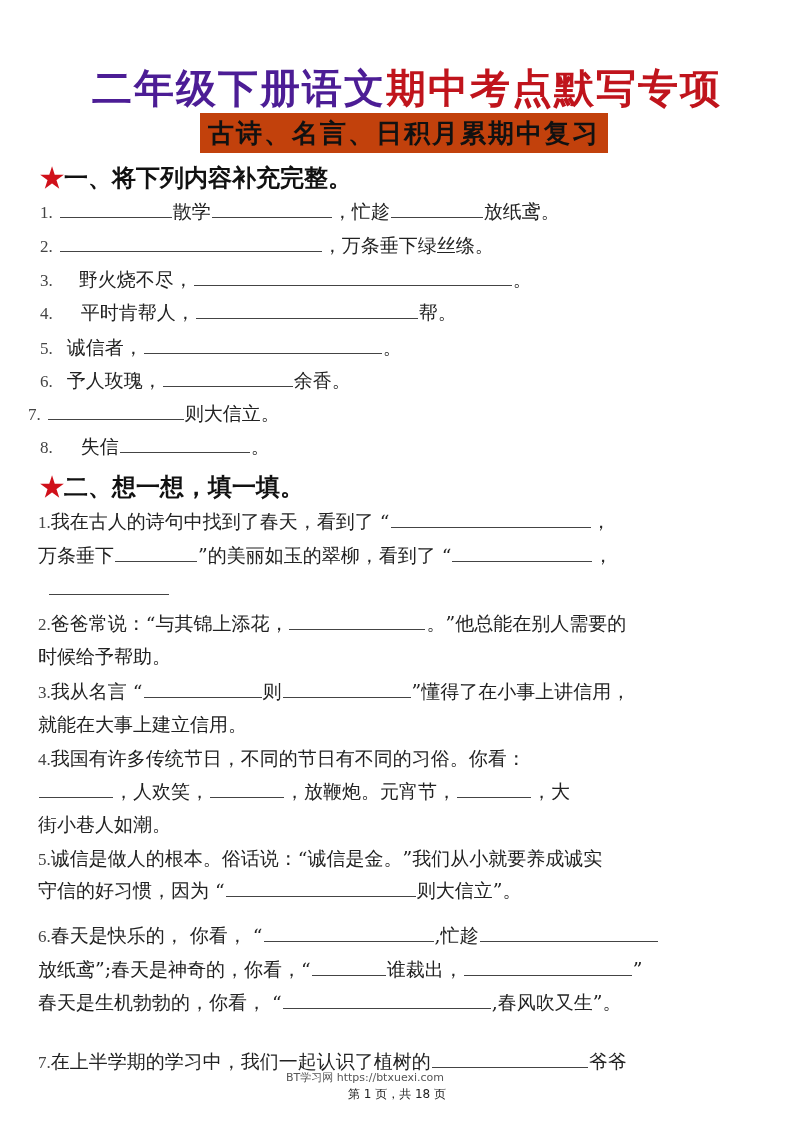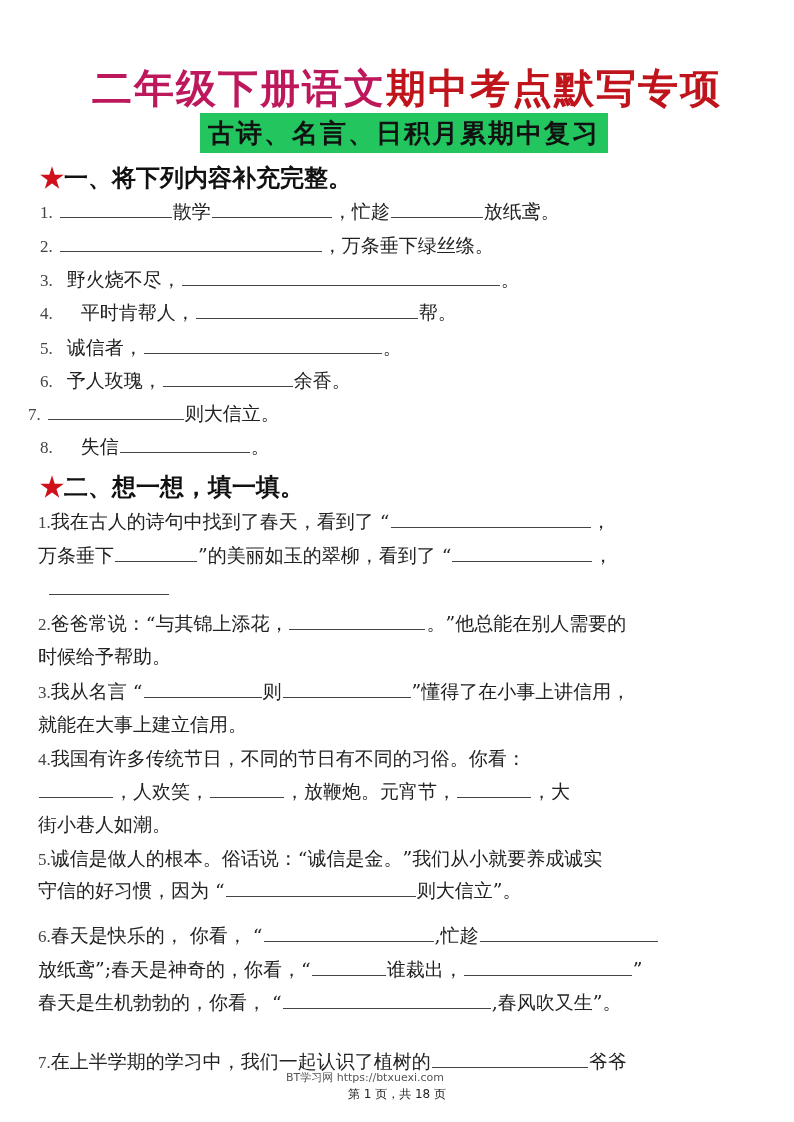--- a/index.html
+++ b/index.html
@@ -5,24 +5,24 @@
   html, body { margin: 0; padding: 0; }
   body {
     width: 794px; height: 1122px; background: #ffffff; position: relative; overflow: hidden;
     font-family: "DejaVu Serif", "Liberation Serif", serif; color: #1a1a1a;
   }
   .abs { position: absolute; white-space: nowrap; }
   .title {
     top: 62px; left: 92px; font-size: 40px; font-weight: bold; letter-spacing: 2px; line-height: 52px;
     font-family: "DejaVu Serif", serif;
   }
-  .title .black { color: #be185d; }
+  .title .black { color: #4c1d95; }
   .title .red { color: #c0141c; }
   .subtitle {
-    top: 113px; left: 200px; width: 408px; height: 40px; background: #22c55e;
+    top: 113px; left: 200px; width: 408px; height: 40px; background: #c2410c;
     font-size: 26px; font-weight: bold; line-height: 40px; letter-spacing: 2px; text-align: center;
     color: #111;
   }
   .section-head { font-size: 24px; font-weight: bold; line-height: 30px; color: #111; }
   .star { color: #d0101a; font-size: 24px; }
   .line { font-size: 19px; line-height: 26px; color: #222; }
   .num { font-family: "Liberation Serif", serif; font-size: 17px; color: #444; display: inline-block; }
   .blank { display: inline-block; border-bottom: 1.5px solid #444; height: 18px; vertical-align: baseline; margin: 0 1px; }
   .footer-wm { top: 1070px; left: 0; width: 730px; text-align: center; font-family: "DejaVu Sans", sans-serif; font-size: 11px; color: #555; }
   .footer-pg { top: 1086px; left: 0; width: 794px; text-align: center; font-family: "DejaVu Sans", sans-serif; font-size: 12px; color: #222; }
@@ -44,21 +44,21 @@
   <span class="blank" style="width:112px"></span><span>散学</span><span class="blank" style="width:120px"></span><span>，忙趁</span><span class="blank" style="width:92px"></span><span>放纸鸢。</span>
 </div>
 
 <div class="abs line" style="top:232px; left:40px;">
   <span class="num">2.</span>
   <span class="blank" style="width:262px"></span><span>，万条垂下绿丝绦。</span>
 </div>
 
 <div class="abs line" style="top:266px; left:40px;">
   <span class="num">3.</span>
-  <span style="margin-left:8px">野火烧不尽，</span><span class="blank" style="width:318px"></span><span>。</span>
+  <span style="margin-left:20px">野火烧不尽，</span><span class="blank" style="width:318px"></span><span>。</span>
 </div>
 
 <div class="abs line" style="top:299px; left:40px;">
   <span class="num">4.</span>
   <span style="margin-left:22px">平时肯帮人，</span><span class="blank" style="width:222px"></span><span>帮。</span>
 </div>
 
 <div class="abs line" style="top:334px; left:40px;">
   <span class="num">5.</span>
   <span style="margin-left:8px">诚信者，</span><span class="blank" style="width:238px"></span><span>。</span>

